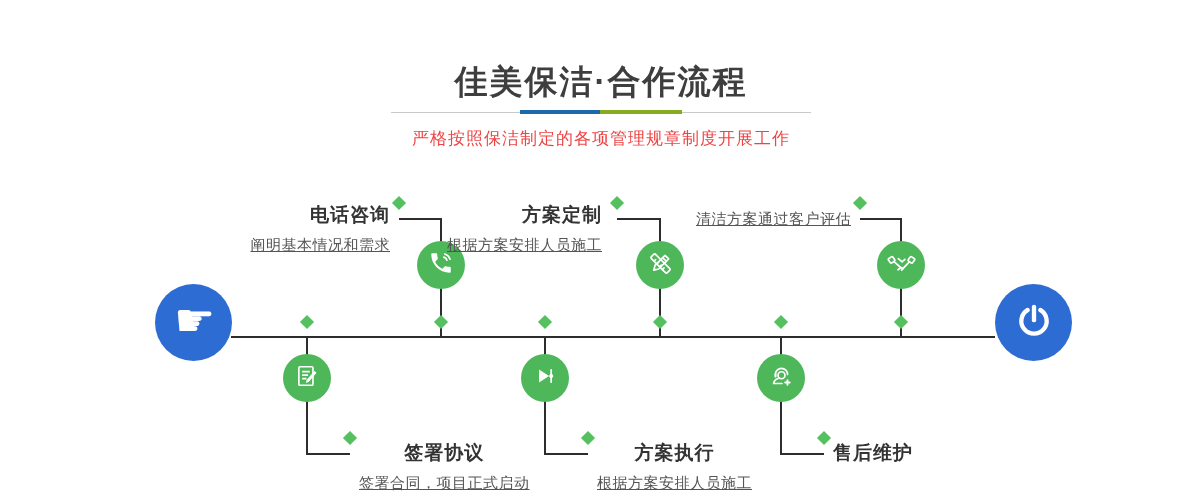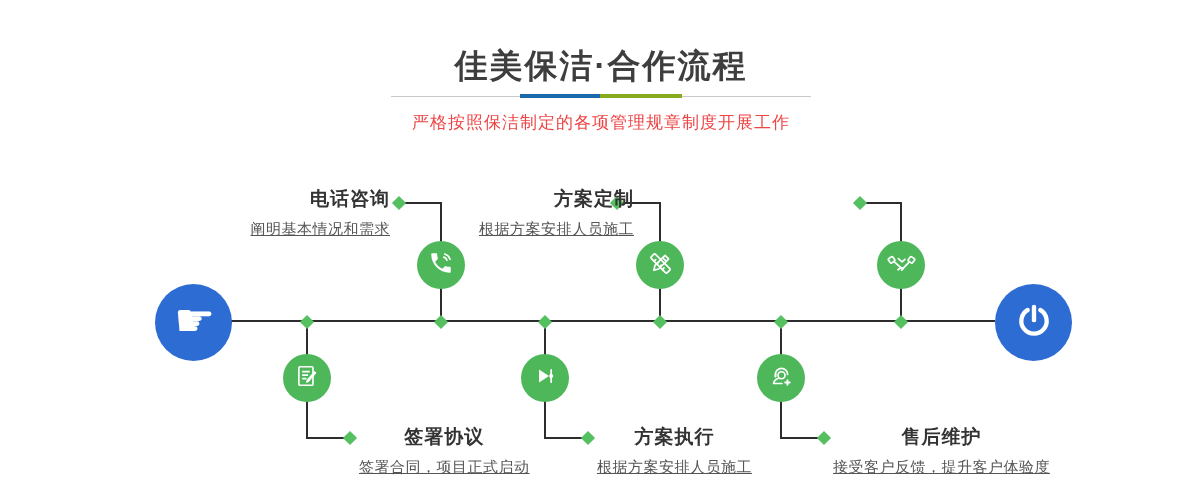--- a/index.html
+++ b/index.html
@@ -1,20 +1,20 @@
 <!DOCTYPE html>
 <html><head>
 <meta charset="utf-8">
 <style>
   html,body{margin:0;padding:0;background:#fff;}
   body{
     width:1202px;height:502px;position:relative;overflow:hidden;
     font-family:"Liberation Sans","DejaVu Sans",sans-serif;
   }
-  .abs{position:absolute;}
+  .abs{position:absolute;margin-top:16px;}
   
   .page-title{
     left:0;right:0;top:44px;text-align:center;
     font-size:33px;font-weight:700;color:#3e3e3e;letter-spacing:2px;
   }
   .divider{left:391px;top:96px;width:420px;height:1px;background:#c9c9c9;}
   .divider-accent{left:-0px;top:-2px;width:162px;height:4px;display:flex;position:absolute;left:129px;}
   .divider-accent .blue-seg{width:80px;height:4px;background:#1a6aab;}
   .divider-accent .olive-seg{width:82px;height:4px;background:#86ab1e;}
   .page-subtitle{
@@ -162,30 +162,30 @@
       <path d="M8.9 13.8c-2.2.9-3.7 2.4-3.9 4.4h7.4"></path>
       <path d="M17.3 15.4v4M15.3 17.4h4" stroke-width="1.7"></path>
     </svg>
   </span>
 </div>
 
 <div class="abs step-label top" style="right:812px;top:186px;">
   <div class="step-title">电话咨询</div>
   <div class="step-desc">阐明基本情况和需求</div>
 </div>
-<div class="abs step-label top" style="right:568px;top:186px;">
+<div class="abs step-label top" style="right:600px;top:186px;">
   <div class="step-title">方案定制</div>
   <div class="step-desc">根据方案安排人员施工</div>
 </div>
 <div class="abs step-label top" style="right:351px;top:186px;">
+  <div class="step-desc">清洁方案通过客户评估</div>
 </div>
 <div class="abs step-label bottom" style="left:359px;top:424px;">
   <div class="step-title">签署协议</div>
   <div class="step-desc">签署合同，项目正式启动</div>
 </div>
 <div class="abs step-label bottom" style="left:597px;top:424px;">
   <div class="step-title">方案执行</div>
   <div class="step-desc">根据方案安排人员施工</div>
 </div>
 <div class="abs step-label bottom" style="left:833px;top:424px;">
   <div class="step-title">售后维护</div>
-  <div class="step-desc">接受客户反馈，提升客户体验度</div>
 </div>
 
 </body></html>

